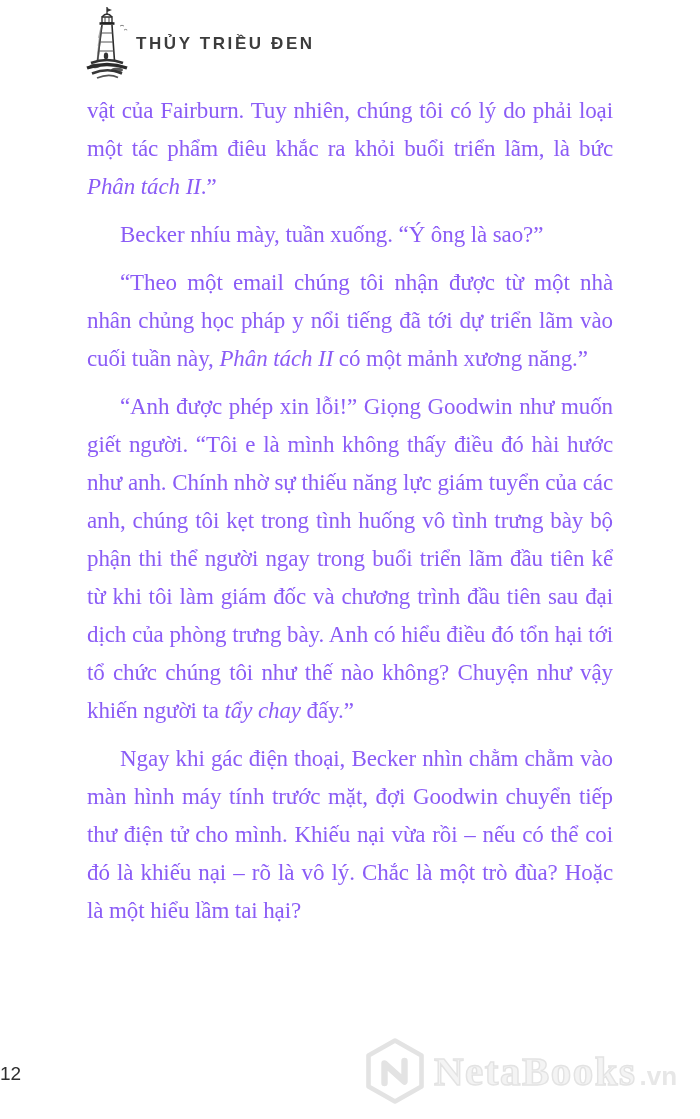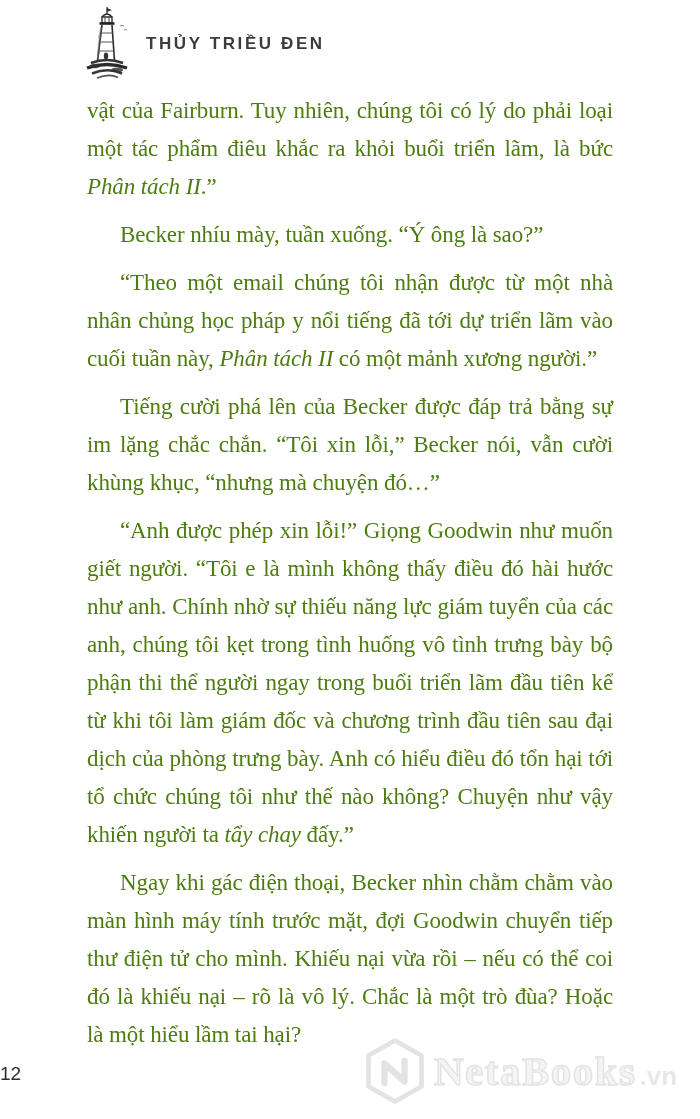--- a/index.html
+++ b/index.html
@@ -16,41 +16,41 @@
   .page-header {
     position: absolute;
     left: 84px;
     top: 6px;
     display: flex;
     align-items: center;
   }
   .lighthouse { width: 46px; height: 76px; }
   .book-title {
     position: absolute;
-    left: 62px;
+    left: 52px;
     top: 28px;
     font-family: "Liberation Sans", sans-serif;
     font-size: 17px;
     font-weight: 600;
     letter-spacing: 2.6px;
     color: #3c3c3c;
     white-space: nowrap;
   }
 
   
   .body-text {
     position: absolute;
     left: 87px;
     top: 92px;
     width: 526px;
     text-align: justify;
     font-size: 23px;
     line-height: 38px;
     letter-spacing: -0.1px;
-    color: #4d7c0f;
+    color: #8b5cf6;
   }
   .body-text p { margin: 0 0 10px 0; }
   .body-text p.indent { text-indent: 33px; }
   .body-text em { font-style: italic; }
 
   
   .page-number {
     position: absolute;
     top: 1063px;
     left: 0;
@@ -122,22 +122,21 @@
     <ellipse cx="33" cy="64" rx="6" ry="2.4" fill="#2f2f2f" opacity="0.8"></ellipse>
 
     <path d="M36 20 q2 -1.5 4 0 M40 24 q1.6 -1.2 3.2 0" stroke="#777" stroke-width="0.9" fill="none"></path>
   </svg>
   <span class="book-title">THỦY TRIỀU ĐEN</span>
 </div>
 
 <div class="body-text">
     <p><span>vật của Fairburn. Tuy nhiên, chúng tôi có lý do phải loại một tác phẩm điêu khắc ra khỏi buổi triển lãm, là bức </span><em>Phân tách II</em><span>.”</span></p>
     <p class="indent"><span>Becker nhíu mày, tuần xuống. “Ý ông là sao?”</span></p>
-    <p class="indent"><span>“Theo một email chúng tôi nhận được từ một nhà nhân chủng học pháp y nổi tiếng đã tới dự triển lãm vào cuối tuần này, </span><em>Phân tách II</em><span> có một mảnh xương người.”</span></p>
-    <p class="indent"><span>Tiếng cười phá lên của Becker được đáp trả bằng sự im lặng chắc chắn. “Tôi xin lỗi,” Becker nói, vẫn cười khùng khục, “nhưng mà chuyện đó…”</span></p>
+    <p class="indent"><span>“Theo một email chúng tôi nhận được từ một nhà nhân chủng học pháp y nổi tiếng đã tới dự triển lãm vào cuối tuần này, </span><em>Phân tách II</em><span> có một mảnh xương năng.”</span></p>
     <p class="indent"><span>“Anh được phép xin lỗi!” Giọng Goodwin như muốn giết người. “Tôi e là mình không thấy điều đó hài hước như anh. Chính nhờ sự thiếu năng lực giám tuyển của các anh, chúng tôi kẹt trong tình huống vô tình trưng bày bộ phận thi thể người ngay trong buổi triển lãm đầu tiên kể từ khi tôi làm giám đốc và chương trình đầu tiên sau đại dịch của phòng trưng bày. Anh có hiểu điều đó tổn hại tới tổ chức chúng tôi như thế nào không? Chuyện như vậy khiến người ta </span><em>tẩy chay</em><span> đấy.”</span></p>
     <p class="indent"><span>Ngay khi gác điện thoại, Becker nhìn chằm chằm vào màn hình máy tính trước mặt, đợi Goodwin chuyển tiếp thư điện tử cho mình. Khiếu nại vừa rồi – nếu có thể coi đó là khiếu nại – rõ là vô lý. Chắc là một trò đùa? Hoặc là một hiểu lầm tai hại?</span></p>
   </div>
 
 <div class="page-number">12</div>
 
 <div class="watermark">
   <svg class="wm-hex" viewBox="0 0 62 66" fill="none" xmlns="http://www.w3.org/2000/svg">
     <path d="M31 2.5 L57.5 17.5 V 48.5 L31 63.5 L4.5 48.5 V 17.5 Z" stroke="#e3e3e3" stroke-width="4.6" stroke-linejoin="round" fill="none"></path>
     <path d="M20.5 45 V 25.5 L40.5 43.5 V 23" stroke="#e3e3e3" stroke-width="6.4" stroke-linecap="round" stroke-linejoin="round" fill="none"></path>

